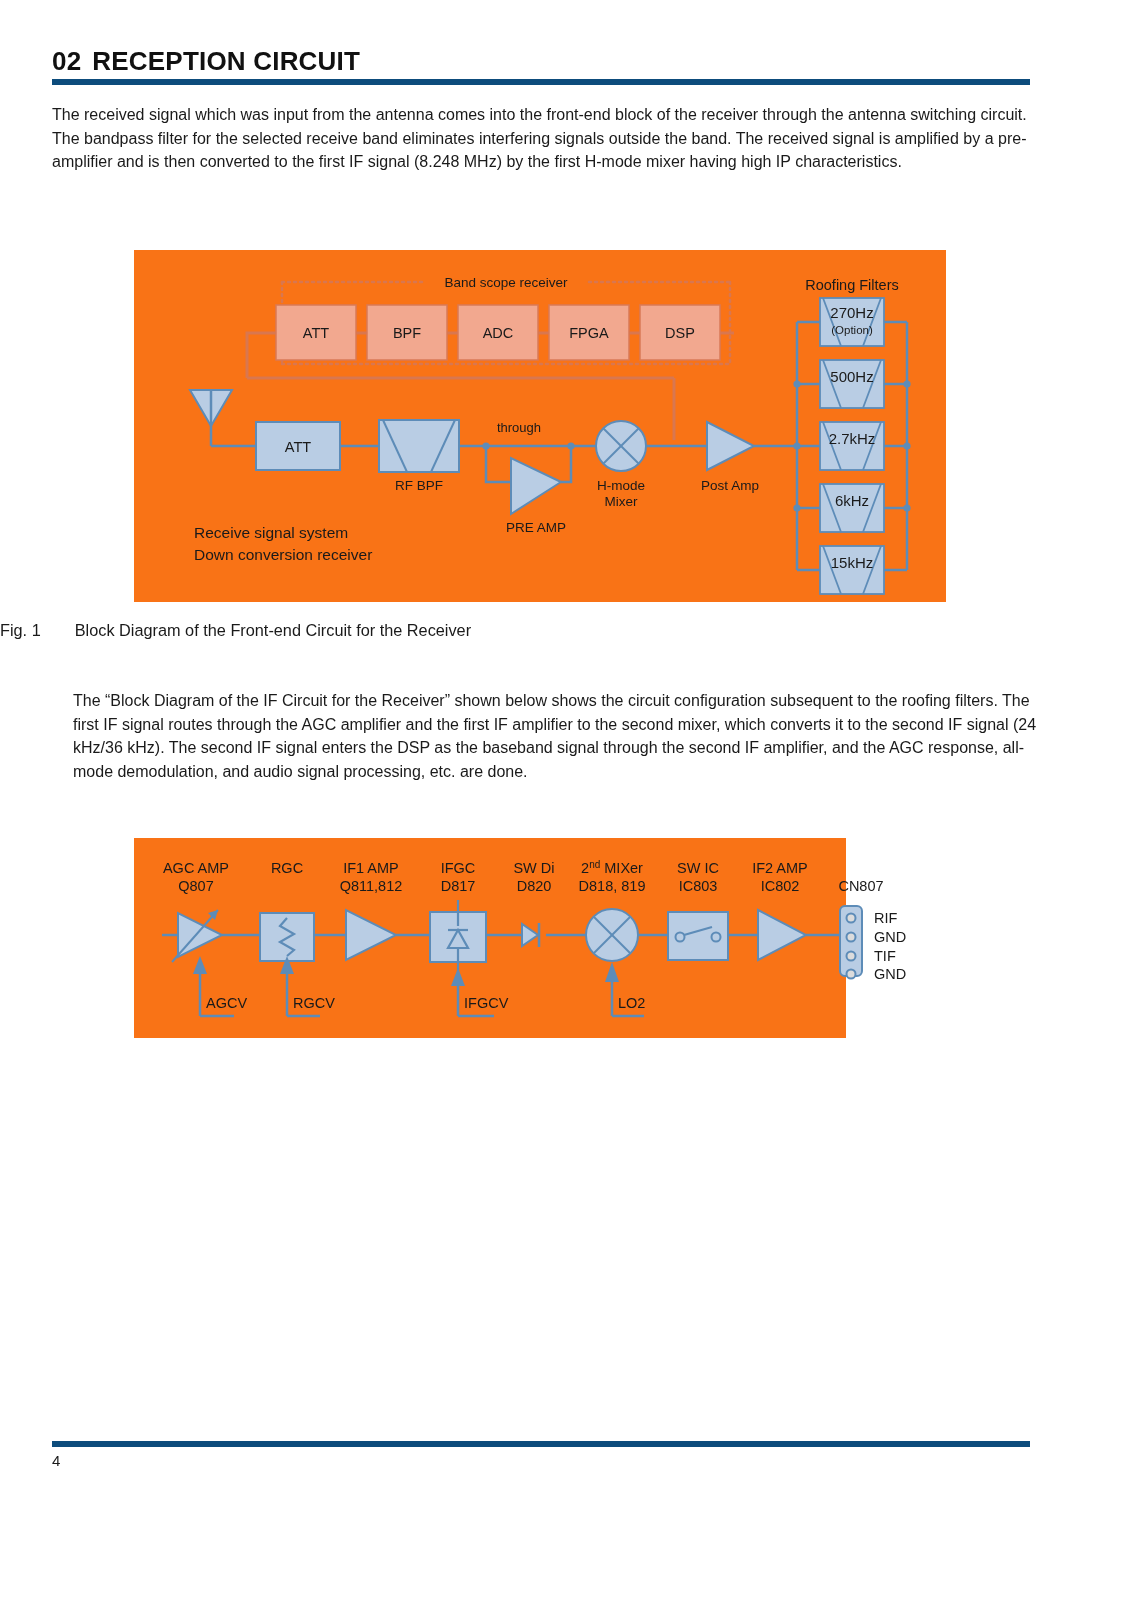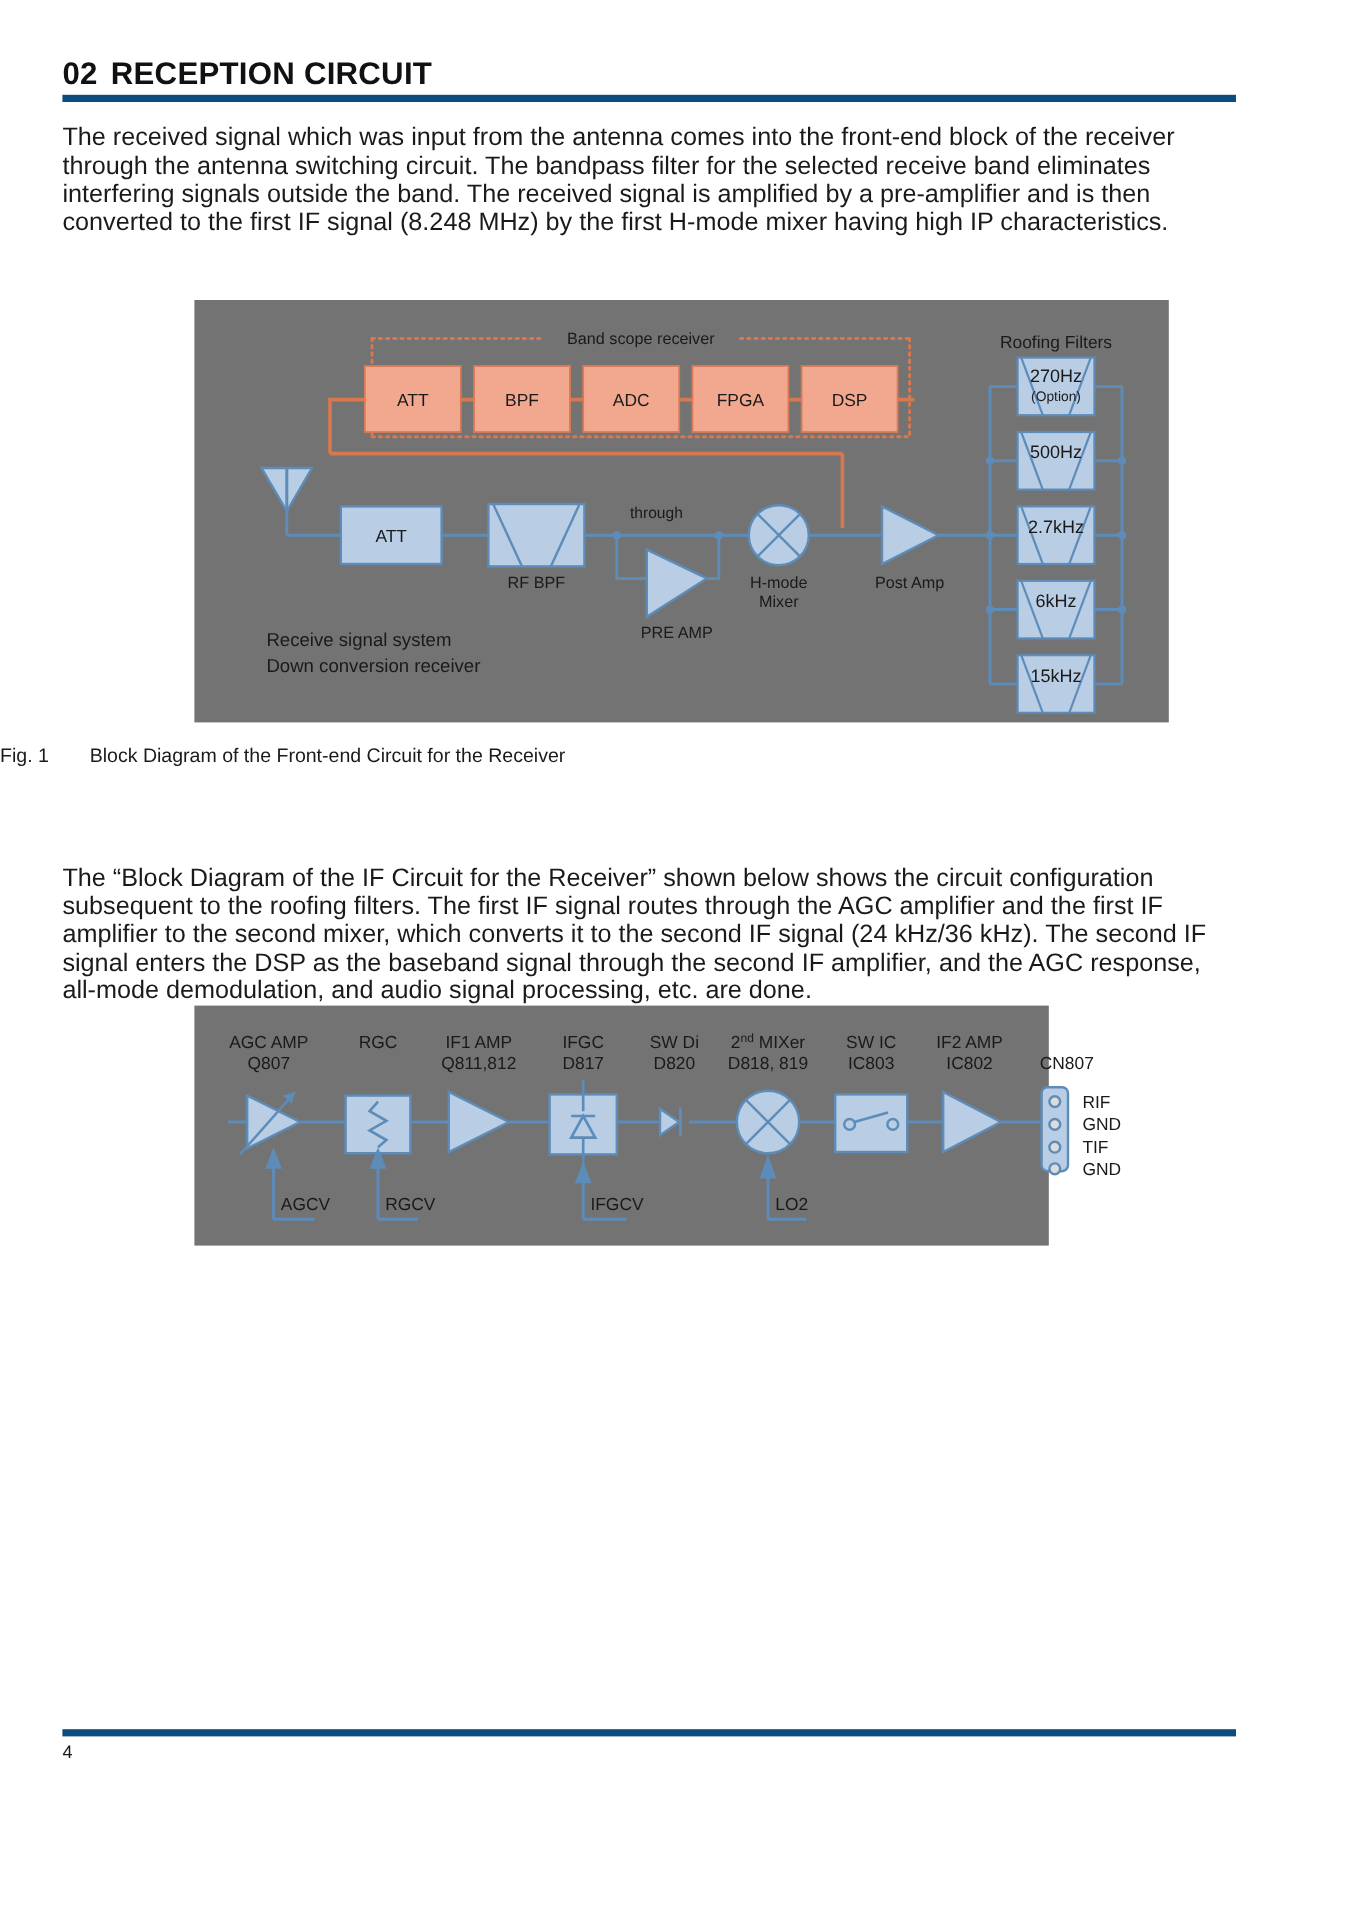--- a/index.html
+++ b/index.html
@@ -42,48 +42,47 @@
     width: 978px;
     height: 6px;
     background: #0d4c7c;
   }
 
   
   .para {
     position: absolute;
     left: 52px;
     width: 978px;
-    font-size: 21px;
+    font-size: 16px;
     line-height: 23.6px;
     color: #1a1a1a;
     text-align: left;
   }
   #para1 { top: 103px; }
   #para2 { top: 204px; }
   #para3 { top: 664px; }
-  #para4 { top: 720px; }
+  #para4 { top: 689px; margin-left: 21px; }
 
   
   .fig-caption {
     position: absolute;
     width: 1131px;
     left: 0;
     text-align: left;
     font-size: 16.3px;
     color: #1a1a1a;
   }
   .fig-caption .lbl { margin-right: 34px; }
   #cap1 { top: 621px; }
   #cap2 { top: 1063px; }
 
   
   .fig-panel {
     position: absolute;
-    background: #737373;
-    margin-left: 28px;
+    background: #f97316;
   }
   #fig1-panel { left: 134px; top: 250px; width: 812px; height: 352px; }
   #fig2-panel { left: 134px; top: 838px; width: 712px; height: 200px; }
   .fig-svg { position: absolute; left: 0; top: 0; }
 
   
   .foot-rule {
     position: absolute;
     left: 52px;
     top: 1441px;

